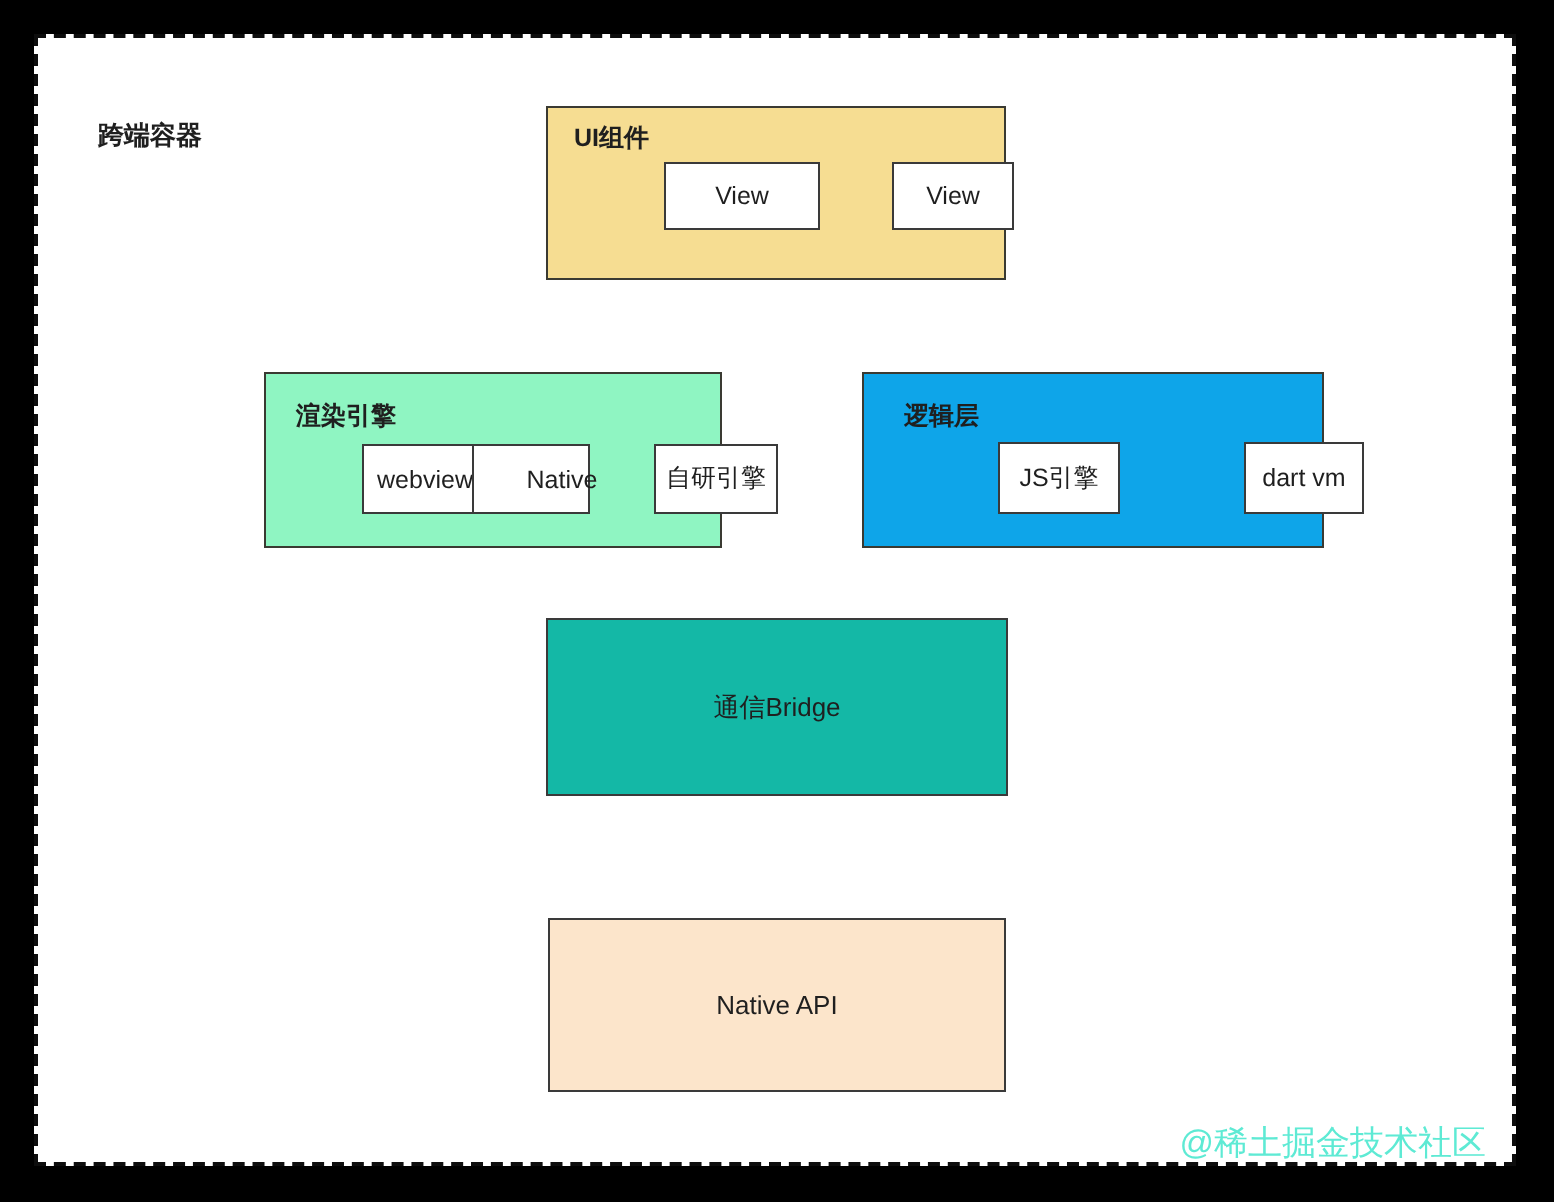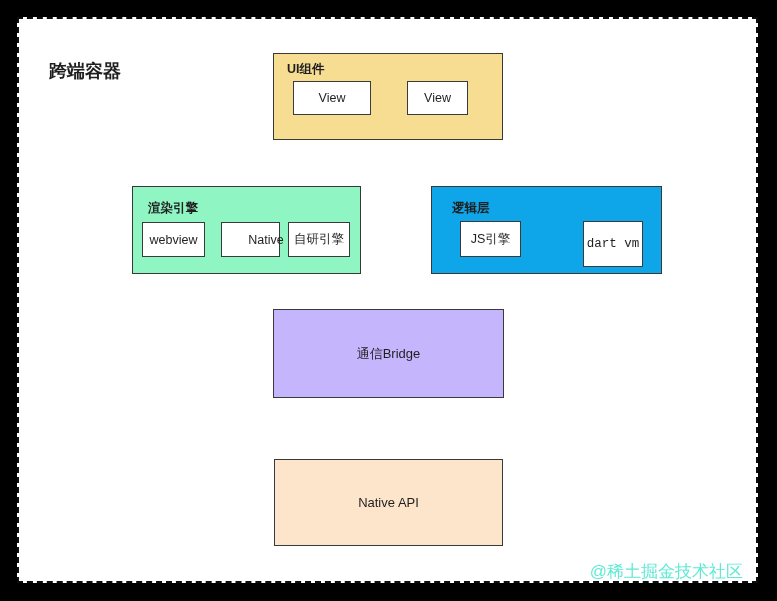--- a/index.html
+++ b/index.html
@@ -22,21 +22,21 @@
     width: 741px;
     height: 566px;
     box-sizing: border-box;
     background: #ffffff;
     border: 2px dashed #0d0d0d;
   }
   .container-label {
     position: absolute;
     left: 30px;
     top: 40px;
-    font-size: 18px;
+    font-size: 13px;
     font-weight: bold;
     color: #1f1f1f;
     white-space: nowrap;
   }
   .group {
     position: absolute;
     box-sizing: border-box;
     border: 1.5px solid #3a3a32;
   }
   .group-label {
@@ -50,20 +50,21 @@
     position: absolute;
     box-sizing: border-box;
     background: #ffffff;
     border: 1.5px solid #3a3a3a;
     display: flex;
     align-items: center;
     justify-content: center;
     font-size: 12.5px;
     color: #1f1f1f;
     white-space: nowrap;
+    margin-left: 39px;
   }
   .block {
     position: absolute;
     box-sizing: border-box;
     border: 1.5px solid #3a3a3a;
     display: flex;
     align-items: center;
     justify-content: center;
     font-size: 13px;
     color: #1f1f1f;
@@ -73,31 +74,31 @@
   
   #group-ui        { left: 254px; top: 34px;  width: 230px; height: 87px; background: #F6DD92; }
   #group-ui .group-label { left: 13px; top: 7px; }
   #node-view       { left: 19px;  top: 27px; width: 78px; height: 34px; }
   #node-text       { left: 133px; top: 27px; width: 61px; height: 34px; }
 
   
   #group-render    { left: 113px; top: 167px; width: 229px; height: 88px; background: #8FF5C2; text-decoration: underline; }
   #group-render .group-label { left: 15px; top: 13px; }
   #node-webview    { left: 9px;   top: 35px; width: 63px; height: 35px; }
-  #node-native     { left: 88px;  top: 35px; width: 59px; height: 35px; padding-left: 31px; }
+  #node-native     { left: 64px;  top: 35px; width: 59px; height: 35px; padding-left: 31px; }
   #node-custom     { left: 155px; top: 35px; width: 62px; height: 35px; }
 
   
   #group-logic     { left: 412px; top: 167px; width: 231px; height: 88px; background: #0ea5e9; }
   #group-logic .group-label { left: 20px; top: 13px; }
   #node-js         { left: 28px;  top: 34px; width: 61px; height: 36px; }
-  #node-dart       { left: 151px; top: 34px; width: 60px; height: 46px; font-family: Liberation Mono, monospace; }
+  #node-dart       { left: 151px; top: 34px; width: 60px; height: 36px; }
 
   
-  #block-bridge    { left: 254px; top: 290px; width: 231px; height: 89px; background: #c4b5fd; }
+  #block-bridge    { left: 254px; top: 290px; width: 231px; height: 89px; background: #14b8a6; }
 
   
   #block-native-api{ left: 255px; top: 440px; width: 229px; height: 87px; background: #FCE5CB; }
 
   .watermark {
     position: absolute;
     right: 34px;
     bottom: 18px;
     font-size: 17px;
     color: #5eead4;

